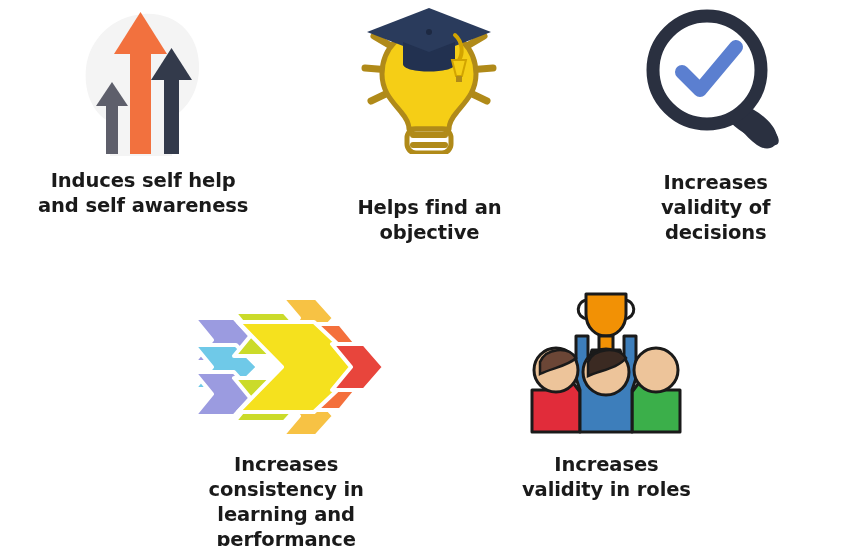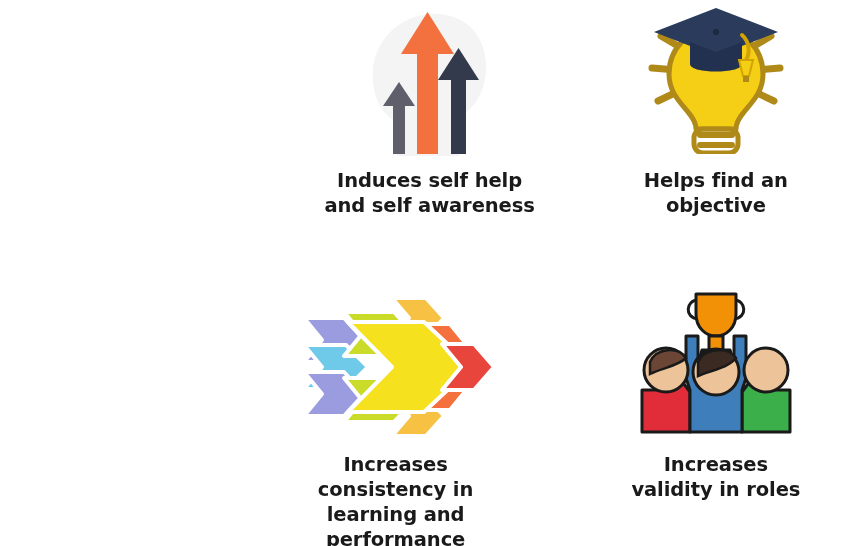--- a/index.html
+++ b/index.html
@@ -18,21 +18,20 @@
     width: 859px;
     height: 546px;
     background: #ffffff;
   }
   .row {
     position: absolute;
     left: 0;
     width: 859px;
     display: flex;
     flex-direction: row;
-    justify-content: flex-end;
   }
   .row-top { top: 0; height: 262px; }
   .row-bottom { top: 284px; height: 274px; gap: 8px; }
 
   .cell {
     display: flex;
     flex-direction: column;
     align-items: center;
     justify-content: flex-start;
   }
@@ -52,21 +51,21 @@
     line-height: 1.29;
     letter-spacing: -0.1px;
     font-family: "DejaVu Sans", "Liberation Sans", sans-serif;
   }
 
   
   .cell-arrows-up   { padding-top: 4px; }
   .cell-arrows-up .icon-wrap { height: 152px; }
   .cell-arrows-up .label { margin-top: 12px; width: 230px; }
 
-  .cell-bulb { padding-top: 2px; }
+  .cell-bulb { padding-top: 2px; gap: 27px; }
   .cell-bulb .icon-wrap { height: 152px; }
   .cell-bulb .label { margin-top: 14px; width: 210px; }
 
   .cell-magnifier { padding-top: 6px; }
   .cell-magnifier .icon-wrap { height: 148px; }
   .cell-magnifier .label { margin-top: 16px; width: 190px; }
 
   .cell-convergence { padding-top: 4px; }
   .cell-convergence .icon-wrap { height: 148px; }
   .cell-convergence .label { margin-top: 16px; width: 210px; }
@@ -140,20 +139,34 @@
 
           <path d="M107 58 L121 58 L117 74 L111 74 Z" fill="#F5CE16" stroke="#D2A400" stroke-width="2"></path>
           <rect x="111" y="74" width="6" height="6" fill="#B08A19"></rect>
 
           <circle cx="84" cy="30" r="3" fill="#1D2942"></circle>
         </svg>
       </div>
       <div class="label">Helps find an objective</div>
     </div>
 
+    <div class="cell cell-magnifier">
+      <div class="icon-wrap">
+        <svg width="150" height="148" viewBox="0 0 150 148" aria-hidden="true">
+
+          <path d="M96 96 L130 122 C140 130 140 141 132 139 C118 136 96 126 86 112 Z" fill="#2A3040"></path>
+          <path d="M100 98 C118 104 134 118 136 130 C138 142 126 146 116 139 C104 131 92 114 88 104 Z" fill="#2A3040"></path>
+
+          <circle cx="66" cy="64" r="54" fill="#ffffff" stroke="#2A3040" stroke-width="13"></circle>
+
+          <path d="M41 66 L59 84 L95 41" fill="none" stroke="#5B7FD0" stroke-width="14" stroke-linecap="round" stroke-linejoin="round"></path>
+        </svg>
+      </div>
+      <div class="label">Increases validity of decisions</div>
+    </div>
   </div>
 
   <div class="row row-bottom">
     <div class="spacer-l"></div>
 
     <div class="cell cell-convergence">
       <div class="icon-wrap">
         <svg width="200" height="148" viewBox="0 0 200 148" aria-hidden="true">
           <g stroke="#ffffff" stroke-width="4" stroke-linejoin="round">
 

